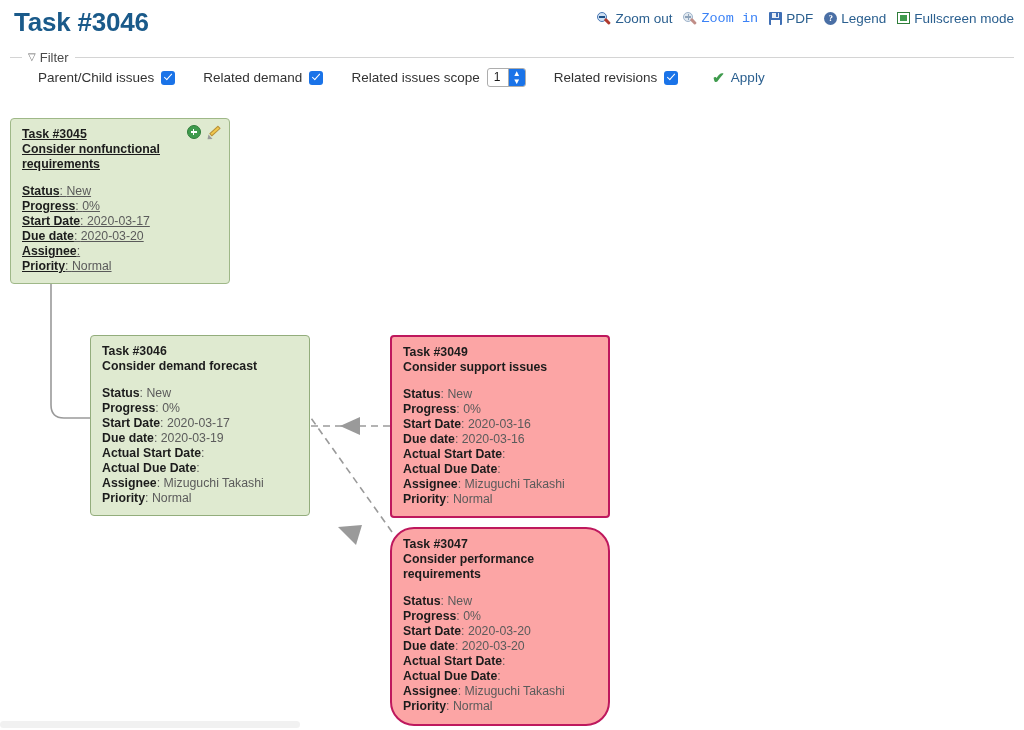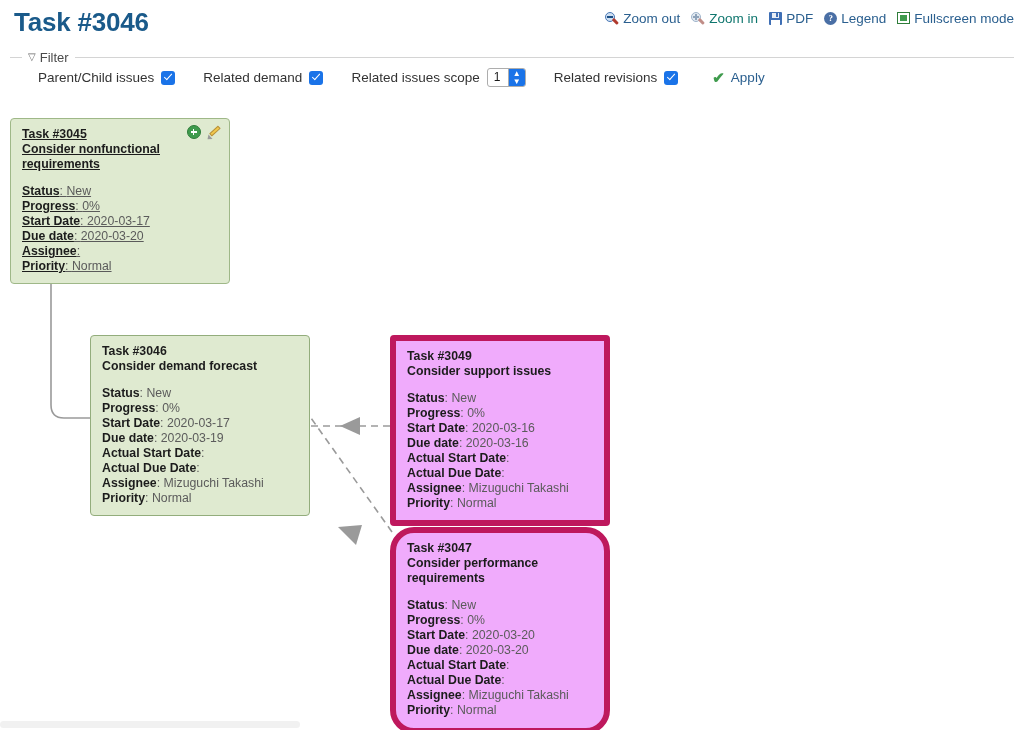--- a/index.html
+++ b/index.html
@@ -43,21 +43,21 @@
     font-size: 13.5px;
   }
   .tool {
     display: flex;
     align-items: flex-start;
     gap: 4px;
     color: #2a5f8f;
     text-decoration: none;
     white-space: nowrap;
   }
-  .tool.disabled { color: #0f766e; }
+  .tool.disabled { color: #3b82f6; font-family: Liberation Mono, monospace; }
   .tool-label { line-height: 1; }
 
   
   .ico { display: inline-block; position: relative; flex: 0 0 auto; }
 
   .ico-magnifier {
     width: 14px; height: 14px;
   }
   .ico-magnifier .lens {
     position: absolute; left: 0; top: 0;
@@ -264,22 +264,22 @@
   }
   .card-green {
     background: #dfead0;
     border: 1px solid #9fb888;
   }
   .card-focus {
     background: #dfead0;
     border: 1.6px solid #93ad7c;
   }
   .card-pink {
-    background: #f0abfc;
-    border: 6px solid #be185d;
+    background: #fca5a5;
+    border: 2px solid #be185d;
   }
   .card .c-title {
     font-weight: bold;
     color: #1c1c1c;
   }
   .card .c-subject {
     font-weight: bold;
     color: #1c1c1c;
   }
   .card .c-gap { height: 12px; }

